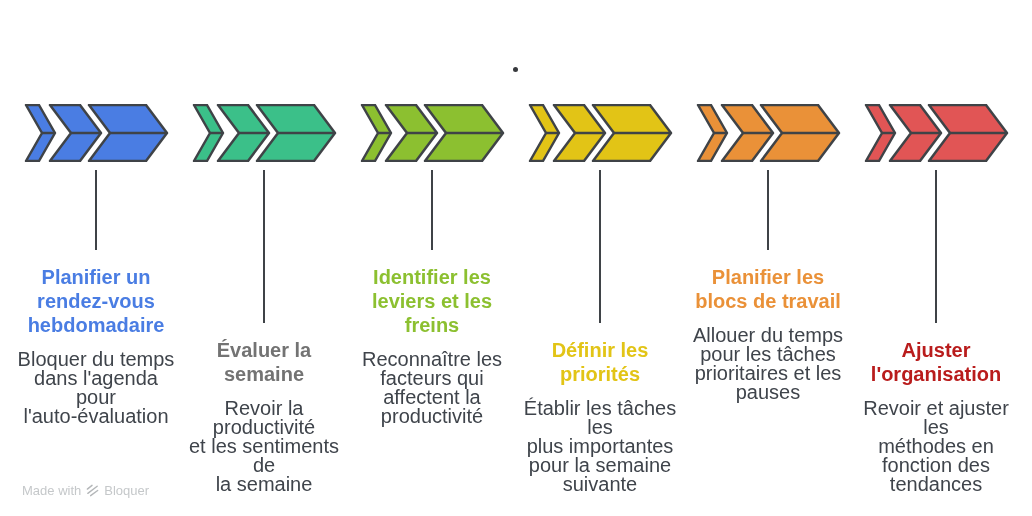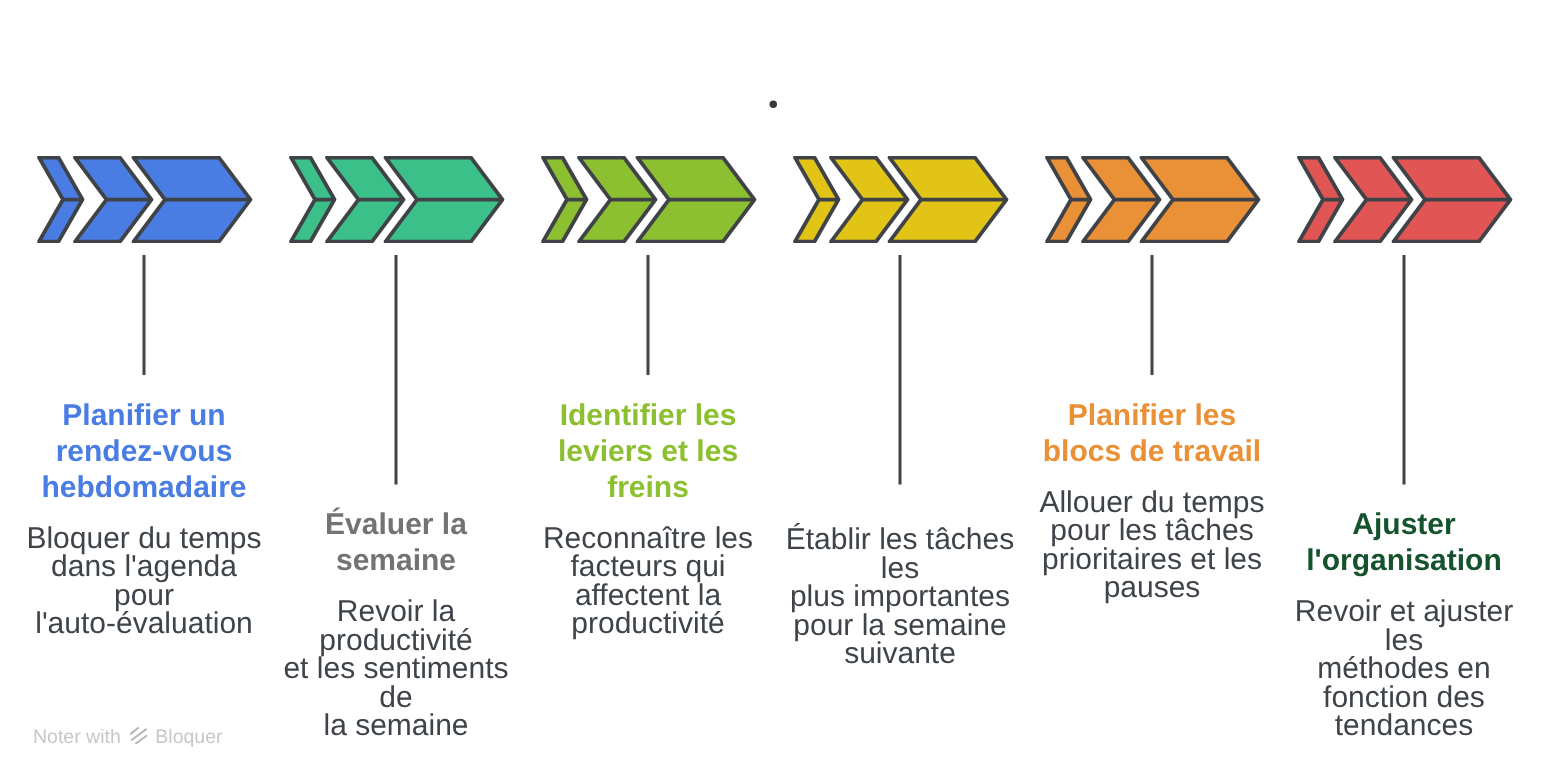--- a/index.html
+++ b/index.html
@@ -137,20 +137,22 @@
   </div>
       <div class="step-column row-low" style="left: 516px;">
     <svg class="chevrons" viewBox="0 0 148 58">
       <polygon class="chev" points="4,1 17,1 33,29 17,57 4,57 20,29" stroke-width="2.5" stroke-linejoin="round" fill="#e2c416" stroke="#3f4347"></polygon>
       <polygon class="chev" points="28,1 58,1 79,29 58,57 28,57 49,29" stroke-width="2.5" stroke-linejoin="round" fill="#e2c416" stroke="#3f4347"></polygon>
       <polygon class="chev" points="67,1 124,1 145,29 124,57 67,57 88,29" stroke-width="2.5" stroke-linejoin="round" fill="#e2c416" stroke="#3f4347"></polygon>
       <path class="midline" d="M20 29 L33 29 M49 29 L79 29 M88 29 L145 29" fill="none" stroke-width="2.5" stroke="#3f4347"></path>
     </svg>
     <div class="connector"></div>
     <div class="text-block">
+      <div class="step-title" style="color: rgb(226, 196, 22);">Définir les
+priorités</div>
       <div class="step-desc">Établir les tâches les
 plus importantes
 pour la semaine
 suivante</div>
     </div>
   </div>
       <div class="step-column row-high" style="left: 684px;">
     <svg class="chevrons" viewBox="0 0 148 58">
       <polygon class="chev" points="4,1 17,1 33,29 17,57 4,57 20,29" stroke-width="2.5" stroke-linejoin="round" fill="#ea9138" stroke="#3f4347"></polygon>
       <polygon class="chev" points="28,1 58,1 79,29 58,57 28,57 49,29" stroke-width="2.5" stroke-linejoin="round" fill="#ea9138" stroke="#3f4347"></polygon>
@@ -169,32 +171,32 @@
   </div>
       <div class="step-column row-low" style="left: 852px;">
     <svg class="chevrons" viewBox="0 0 148 58">
       <polygon class="chev" points="4,1 17,1 33,29 17,57 4,57 20,29" stroke-width="2.5" stroke-linejoin="round" fill="#e15555" stroke="#3f4347"></polygon>
       <polygon class="chev" points="28,1 58,1 79,29 58,57 28,57 49,29" stroke-width="2.5" stroke-linejoin="round" fill="#e15555" stroke="#3f4347"></polygon>
       <polygon class="chev" points="67,1 124,1 145,29 124,57 67,57 88,29" stroke-width="2.5" stroke-linejoin="round" fill="#e15555" stroke="#3f4347"></polygon>
       <path class="midline" d="M20 29 L33 29 M49 29 L79 29 M88 29 L145 29" fill="none" stroke-width="2.5" stroke="#3f4347"></path>
     </svg>
     <div class="connector"></div>
     <div class="text-block">
-      <div class="step-title" style="color: #14532d;">Ajuster
+      <div class="step-title" style="color: #b91c1c;">Ajuster
 l'organisation</div>
       <div class="step-desc">Revoir et ajuster les
 méthodes en
 fonction des
 tendances</div>
     </div>
   </div>
     </div>
 
   <div class="watermark">
-    <span>Noter with</span>
+    <span>Made with</span>
     <span class="napkin-logo">
       <svg viewBox="0 0 16 16" width="15" height="15">
         <path d="M2.5 6.5 L7.5 2.5 M3 11 L13 3.5 M6 13.5 L13.5 8" stroke="#b4b7b9" stroke-width="1.5" fill="none" stroke-linecap="round"></path>
       </svg>
     </span>
     <span>Bloquer</span>
   </div>
 
 </div>
 

